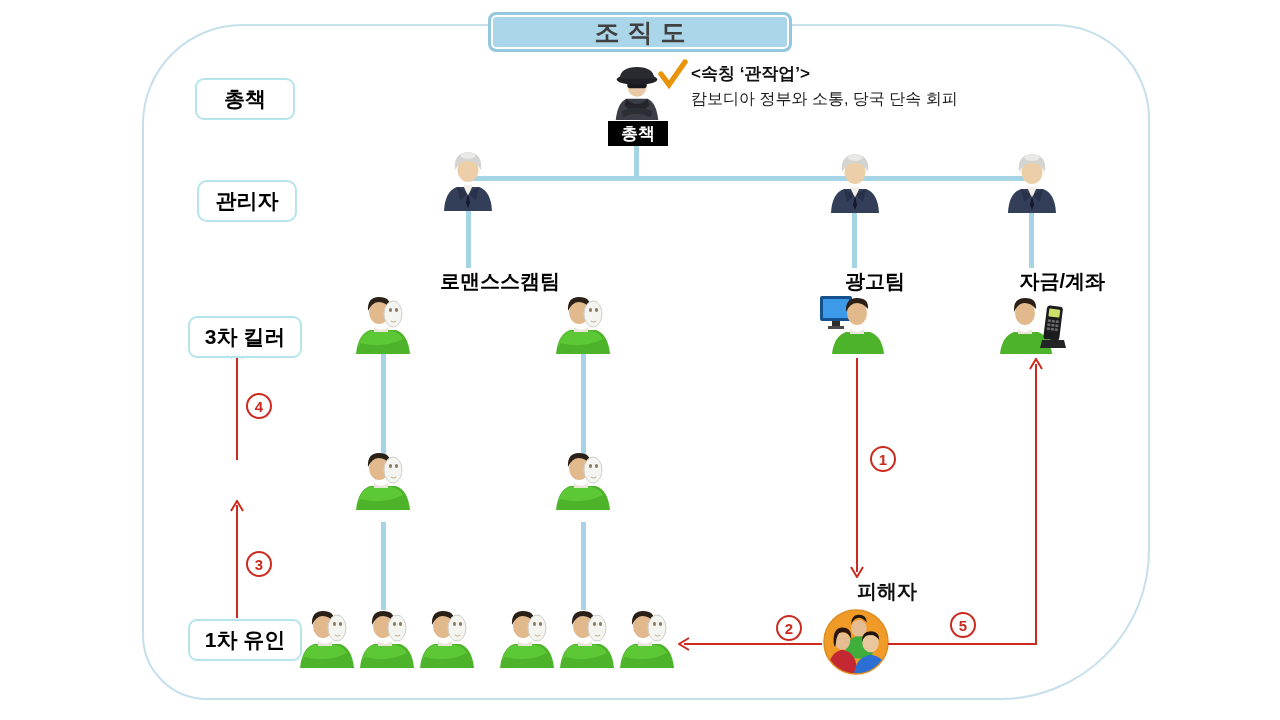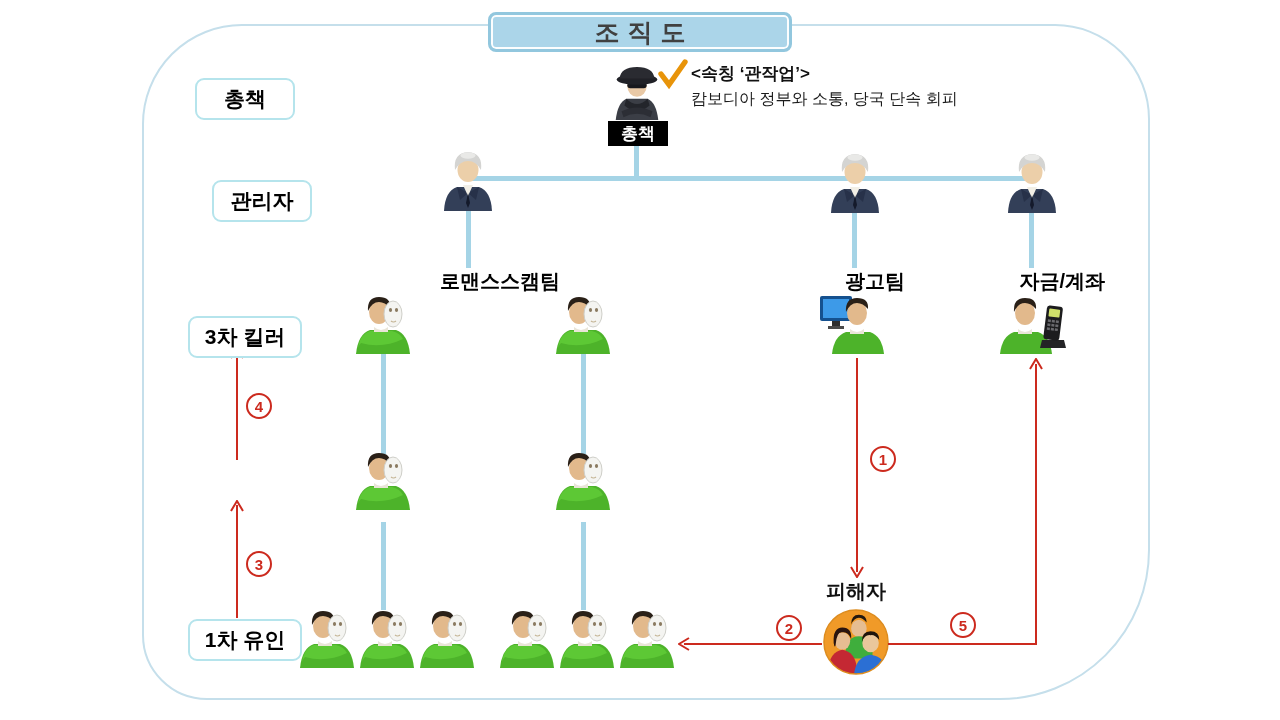--- a/index.html
+++ b/index.html
@@ -42,38 +42,38 @@
     display:flex;align-items:center;justify-content:center;z-index:4;}
 
   .note-title{position:absolute;left:691px;top:62px;font-size:17px;font-weight:bold;z-index:3;}
   .note-body{position:absolute;left:691px;top:89px;font-size:16px;color:#1b1b1b;z-index:3;}
   .check{position:absolute;left:657px;top:58px;width:32px;height:32px;z-index:3;}
 
   .flow-num{position:absolute;width:22px;height:22px;border:2px solid var(--arrow-red);
     border-radius:50%;color:var(--arrow-red);font-size:15px;font-weight:bold;
     display:flex;align-items:center;justify-content:center;background:#fff;z-index:4;}
 
-  .victim-label{position:absolute;left:795px;top:578px;width:122px;text-align:center;
+  .victim-label{position:absolute;left:795px;top:578px;width:122px;text-align:right;
     font-size:20px;font-weight:bold;z-index:3;}
 </style>
 </head>
 <body>
 
 <div class="canvas">
 
   <div class="outer-frame"></div>
 
   <div class="title-box">
     <span>조직도</span>
   </div>
 
   <div class="level-box" style="left:195px;top:78px;width:96px;height:38px;">
     <span>총책</span>
   </div>
-  <div class="level-box" style="left:212px;top:180px;width:96px;height:38px;">
+  <div class="level-box" style="left:197px;top:180px;width:96px;height:38px;border-radius:10px;">
     <span>관리자</span>
   </div>
   <div class="level-box" style="left:188px;top:316px;width:110px;height:38px;text-align:right;">
     <span>3차 킬러</span>
   </div>
   <div class="level-box" style="left:188px;top:619px;width:110px;height:38px;">
     <span>1차 유인</span>
   </div>
 
   <div class="conn" style="left:634px;top:144px;width:5px;height:34px;"></div>

